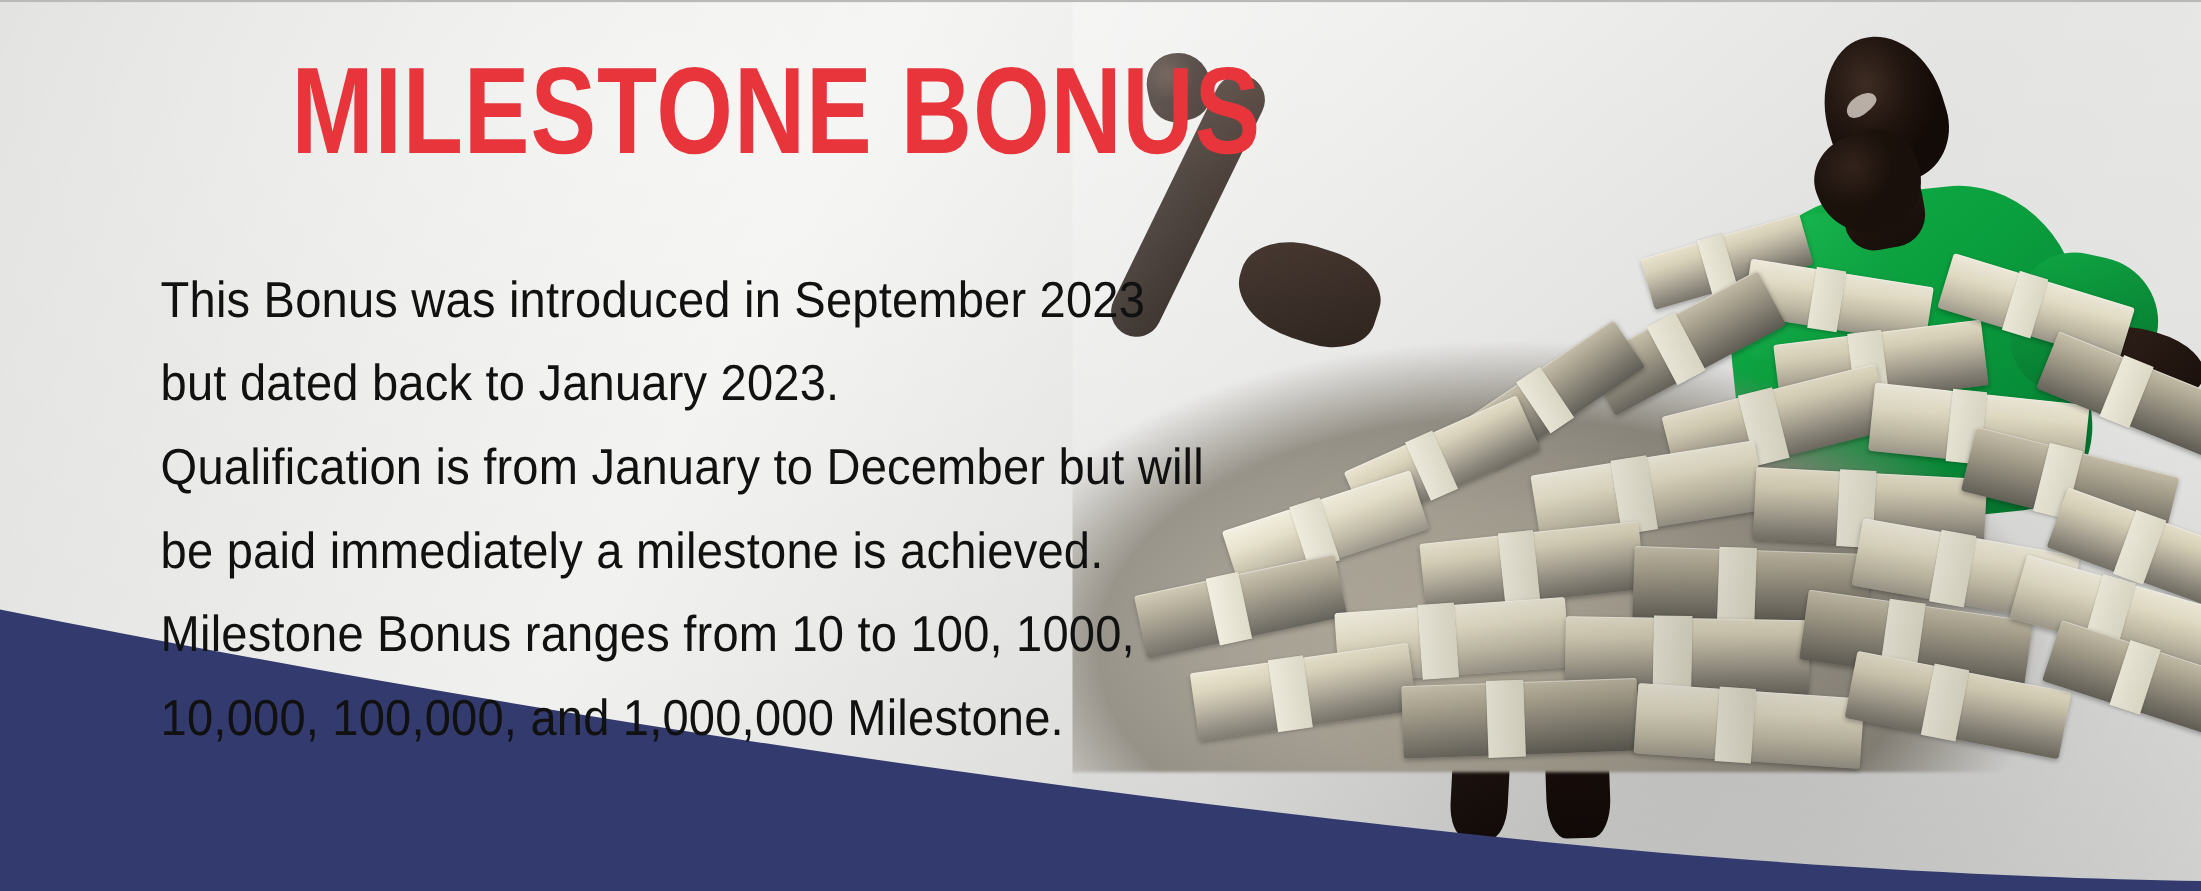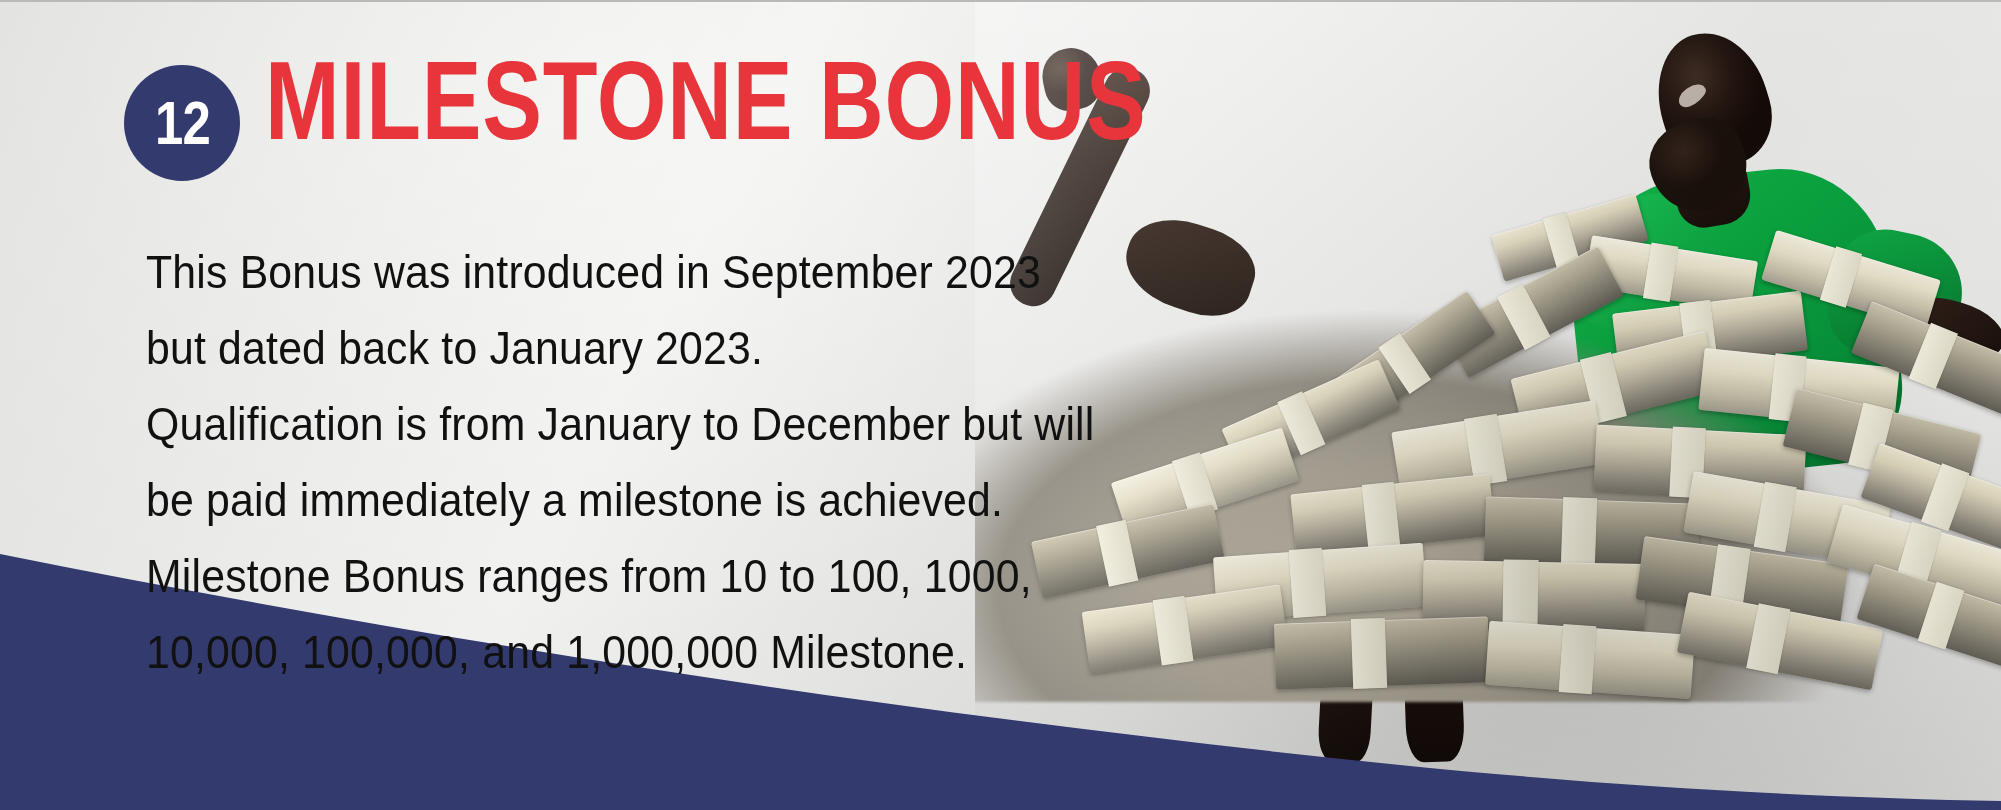--- a/index.html
+++ b/index.html
@@ -284,23 +284,20 @@
     </div>
     <div class="photo-vignette"></div>
   </div>
 
   <div class="bg-sheen"></div>
 
   <svg class="navy-sweep" viewBox="0 0 2001 810" preserveAspectRatio="none">
     <path d="M0,552 C420,636 900,712 1400,763 C1640,787 1840,796 2001,799 L2001,810 L0,810 Z" fill="#333a6e"></path>
   </svg>
 
-  <div class="badge">
-    <span class="badge-num">12</span>
-  </div>
 
   <div class="title">MILESTONE BONUS</div>
 
   <div class="body-text">
     <span class="ln">This Bonus was introduced in September 2023</span>
     <span class="ln">but dated back to January 2023.</span>
     <span class="ln">Qualification is from January to December but will</span>
     <span class="ln">be paid immediately a milestone is achieved.</span>
     <span class="ln">Milestone Bonus ranges from 10 to 100, 1000,</span>
     <span class="ln">10,000, 100,000, and 1,000,000 Milestone.</span>

